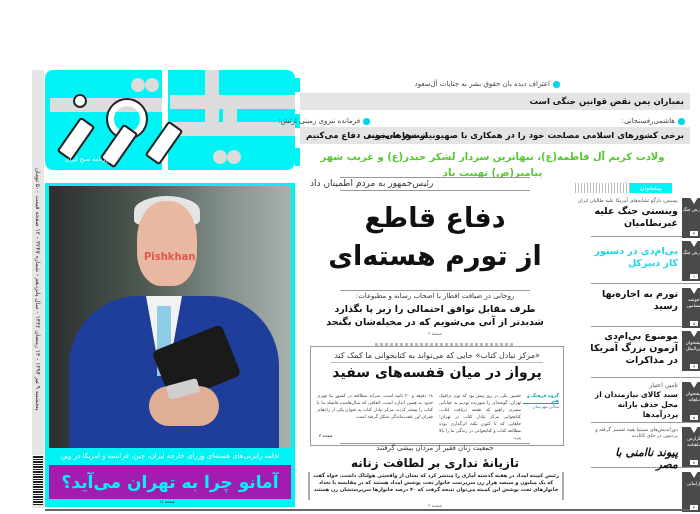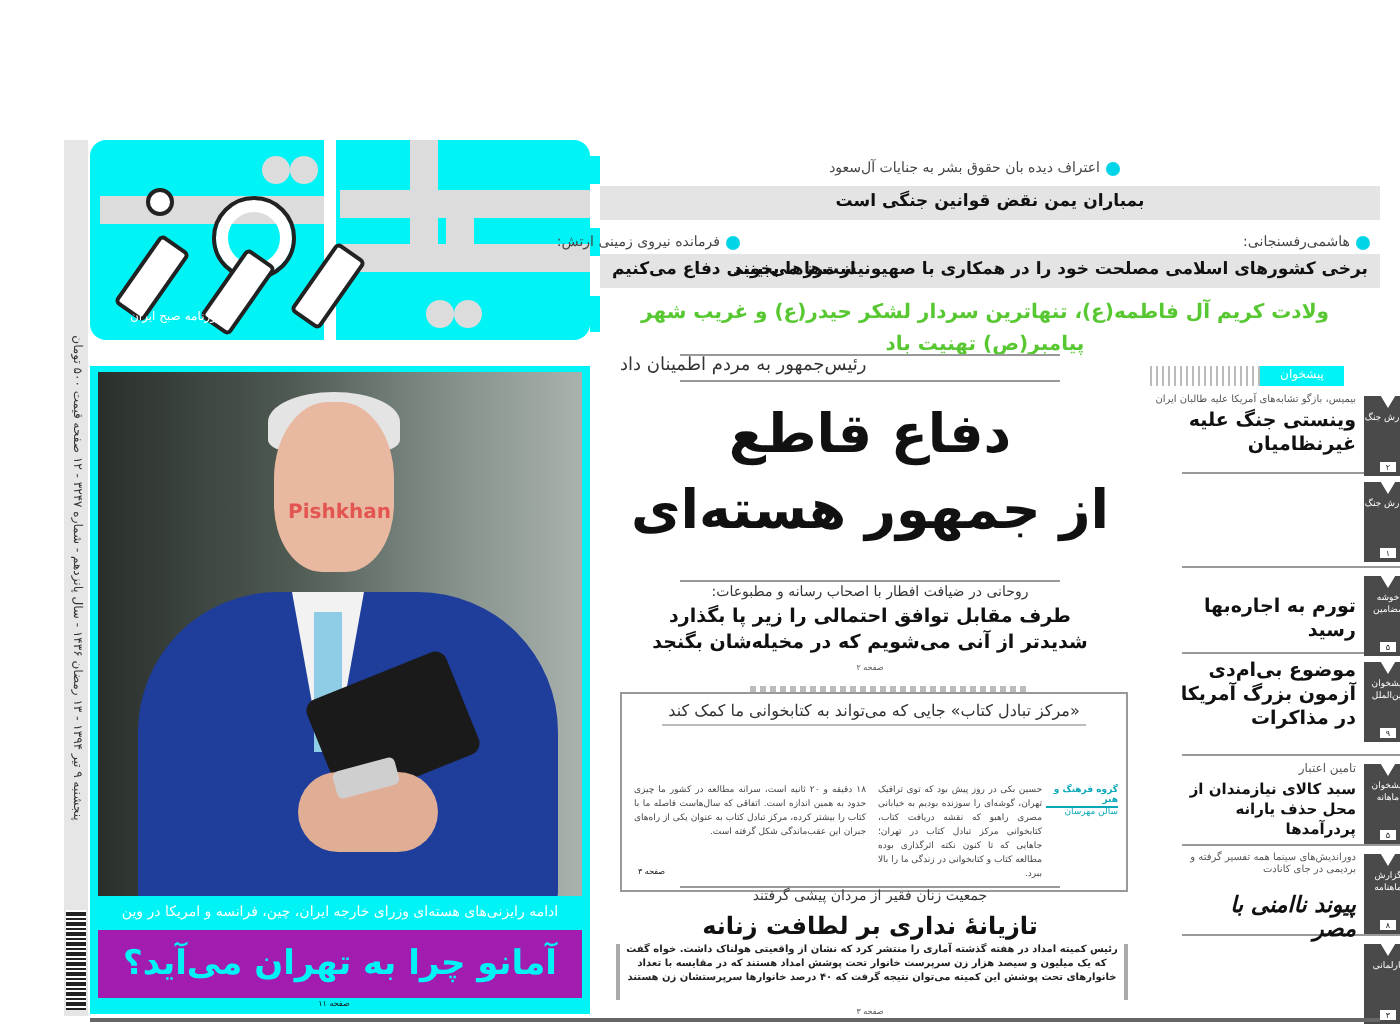--- a/index.html
+++ b/index.html
@@ -117,48 +117,49 @@
   </div>
   <div class="abs rtl" id="photo-caption">ادامه رایزنی‌های هسته‌ای وزرای خارجه ایران، چین، فرانسه و امریکا در وین</div>
   <div class="abs" id="photo-headline-box">
     <div class="abs rtl" id="photo-headline">آمانو چرا به تهران می‌آید؟</div>
   </div>
   <div class="abs rtl" id="photo-page">صفحه ۱۱</div>
 </div>
 
 <div class="cyanblock" style="left:295px;top:78px;width:5px;height:14px;"></div>
 <div class="kicker" style="right:140px;top:80px;"><span class="dot"></span><span>اعتراف دیده بان حقوق بشر به جنایات آل‌سعود</span></div>
-<div class="graybar" style="left:300px;top:93px;width:390px;height:17px;text-align:center;">بمباران یمن نقض قوانین جنگی است</div>
+<div class="graybar" style="left:300px;top:93px;width:390px;height:17px;text-align:right;">بمباران یمن نقض قوانین جنگی است</div>
 
 <div class="cyanblock" style="left:295px;top:114px;width:5px;height:14px;"></div>
 <div class="kicker" style="right:15px;top:117px;"><span class="dot"></span><span>هاشمی‌رفسنجانی:</span></div>
 <div class="kicker" style="right:330px;top:117px;"><span class="dot"></span><span>فرمانده نیروی زمینی ارتش:</span></div>
 <div class="graybar" style="left:300px;top:127px;width:390px;height:17px;">
   <span>برخی کشورهای اسلامی مصلحت خود را در همکاری با صهیونیست‌ها می‌بینند</span>
 </div>
 <div class="abs rtl" style="left:306px;top:127px;font-size:8.5px;font-weight:bold;line-height:17px;">از مرزها بخوبی دفاع می‌کنیم</div>
 
 <div class="cyanblock" style="left:295px;top:148px;width:5px;height:18px;"></div>
 <div class="abs" id="greenline">ولادت کریم آل فاطمه(ع)، تنهاترین سردار لشکر حیدر(ع) و غریب شهر پیامبر(ص) تهنیت باد</div>
 
 <div class="rule" style="left:340px;top:177px;width:190px;"></div>
 <div class="abs" id="main-kicker">رئیس‌جمهور به مردم اطمینان داد</div>
 <div class="rule" style="left:340px;top:190px;width:190px;"></div>
 <div class="abs" id="main-title1">دفاع قاطع</div>
-<div class="abs" id="main-title2">از جمهور هسته‌ای</div>
+<div class="abs" id="main-title2">از تورم هسته‌ای</div>
 <div class="rule" style="left:340px;top:290px;width:190px;"></div>
 <div class="abs" id="main-sub-kicker">روحانی در ضیافت افطار با اصحاب رسانه و مطبوعات:</div>
 <div class="abs" id="main-sub1">طرف مقابل توافق احتمالی را زیر پا بگذارد</div>
 <div class="abs" id="main-sub2">شدیدتر از آنی می‌شویم که در مخیله‌شان بگنجد</div>
 <div class="abs rtl" id="main-page">صفحه ۲</div>
 
 <div class="abs" id="dots-row"></div>
 <div class="abs" id="box-story">
   <div class="abs" id="box-kicker">«مرکز تبادل کتاب» جایی که می‌تواند به کتابخوانی ما کمک کند</div>
   <div class="rule" style="left:20px;top:15px;width:212px;background:#bbb;"></div>
+  <div class="abs" id="box-title">پرواز در میان قفسه‌های سفید</div>
   <div class="coltext" style="left:128px;top:45px;width:82px;">حسین بکی در روز پیش بود که توی ترافیک تهران، گوشه‌ای را سوزنده بودیم به خیابانی مصری راهبو که نقشه دریافت کتاب، کتابخوانی مرکز تبادل کتاب در تهران؛ جاهایی که تا کنون نکته اثرگذاری بوده مطالعه کتاب و کتابخوانی در زندگی ما را بالا ببرد.</div>
   <div class="abs rtl" id="box-badge">
     <div style="font-weight:bold;border-bottom:1px solid #08a8b8;">گروه فرهنگ و هنر</div>
     <div>سالن مهرسان</div>
   </div>
   <div class="coltext" style="left:6px;top:45px;width:116px;">۱۸ دقیقه و ۲۰ ثانیه است، سرانه مطالعه در کشور ما چیزی حدود به همین اندازه است. اتفاقی که سال‌هاست فاصله ما با کتاب را بیشتر کرده، مرکز تبادل کتاب به عنوان یکی از راه‌های جبران این عقب‌ماندگی شکل گرفته است.</div>
   <div class="abs rtl" style="left:8px;top:86px;font-size:4px;">صفحه ۳</div>
 </div>
 
 <div class="rule" style="left:340px;top:443px;width:190px;"></div>
@@ -174,24 +175,25 @@
   <div class="lbl">پیشخوان</div>
 </div>
 
 <div class="rc-item" style="top:194px;height:42px;">
   <div class="rc-tag"><span>گزارش جنگ</span><div class="pg">۲</div></div>
   <div class="rc-kick">بیمیس، بازگو تشابه‌های آمریکا علیه طالبان ایران</div>
   <div class="rc-title" style="top:11px;">وینستی جنگ علیه غیرنظامیان</div>
 </div>
 <div class="rc-item" style="top:237px;height:46px;">
   <div class="rc-tag"><span>گزارش جنگ</span><div class="pg">۱</div></div>
+  <div class="rc-title cyan" style="top:8px;">بی‌ام‌دی در دستور کار دبیرکل</div>
 </div>
 <div class="rc-item" style="top:284px;height:42px;">
   <div class="rc-tag"><span>خوشه مضامین</span><div class="pg">۵</div></div>
-  <div class="rc-title" style="top:14px;">تورم به اجاره‌بها رسید</div>
+  <div class="rc-title" style="top:4px;">تورم به اجاره‌بها رسید</div>
 </div>
 <div class="rc-item" style="top:327px;height:50px;">
   <div class="rc-tag"><span>پیشخوان بین‌الملل</span><div class="pg">۹</div></div>
   <div class="rc-title" style="top:3px;">موضوع بی‌ام‌دی آزمون بزرگ آمریکا در مذاکرات</div>
 </div>
 <div class="rc-item" style="top:378px;height:44px;">
   <div class="rc-tag"><span>پیشخوان ماهانه</span><div class="pg">۵</div></div>
   <div class="rc-kick" style="font-size:6px;">تامین اعتبار</div>
   <div class="rc-title sm" style="top:12px;">سبد کالای نیازمندان از محل حذف یارانه پردرآمدها</div>
 </div>

